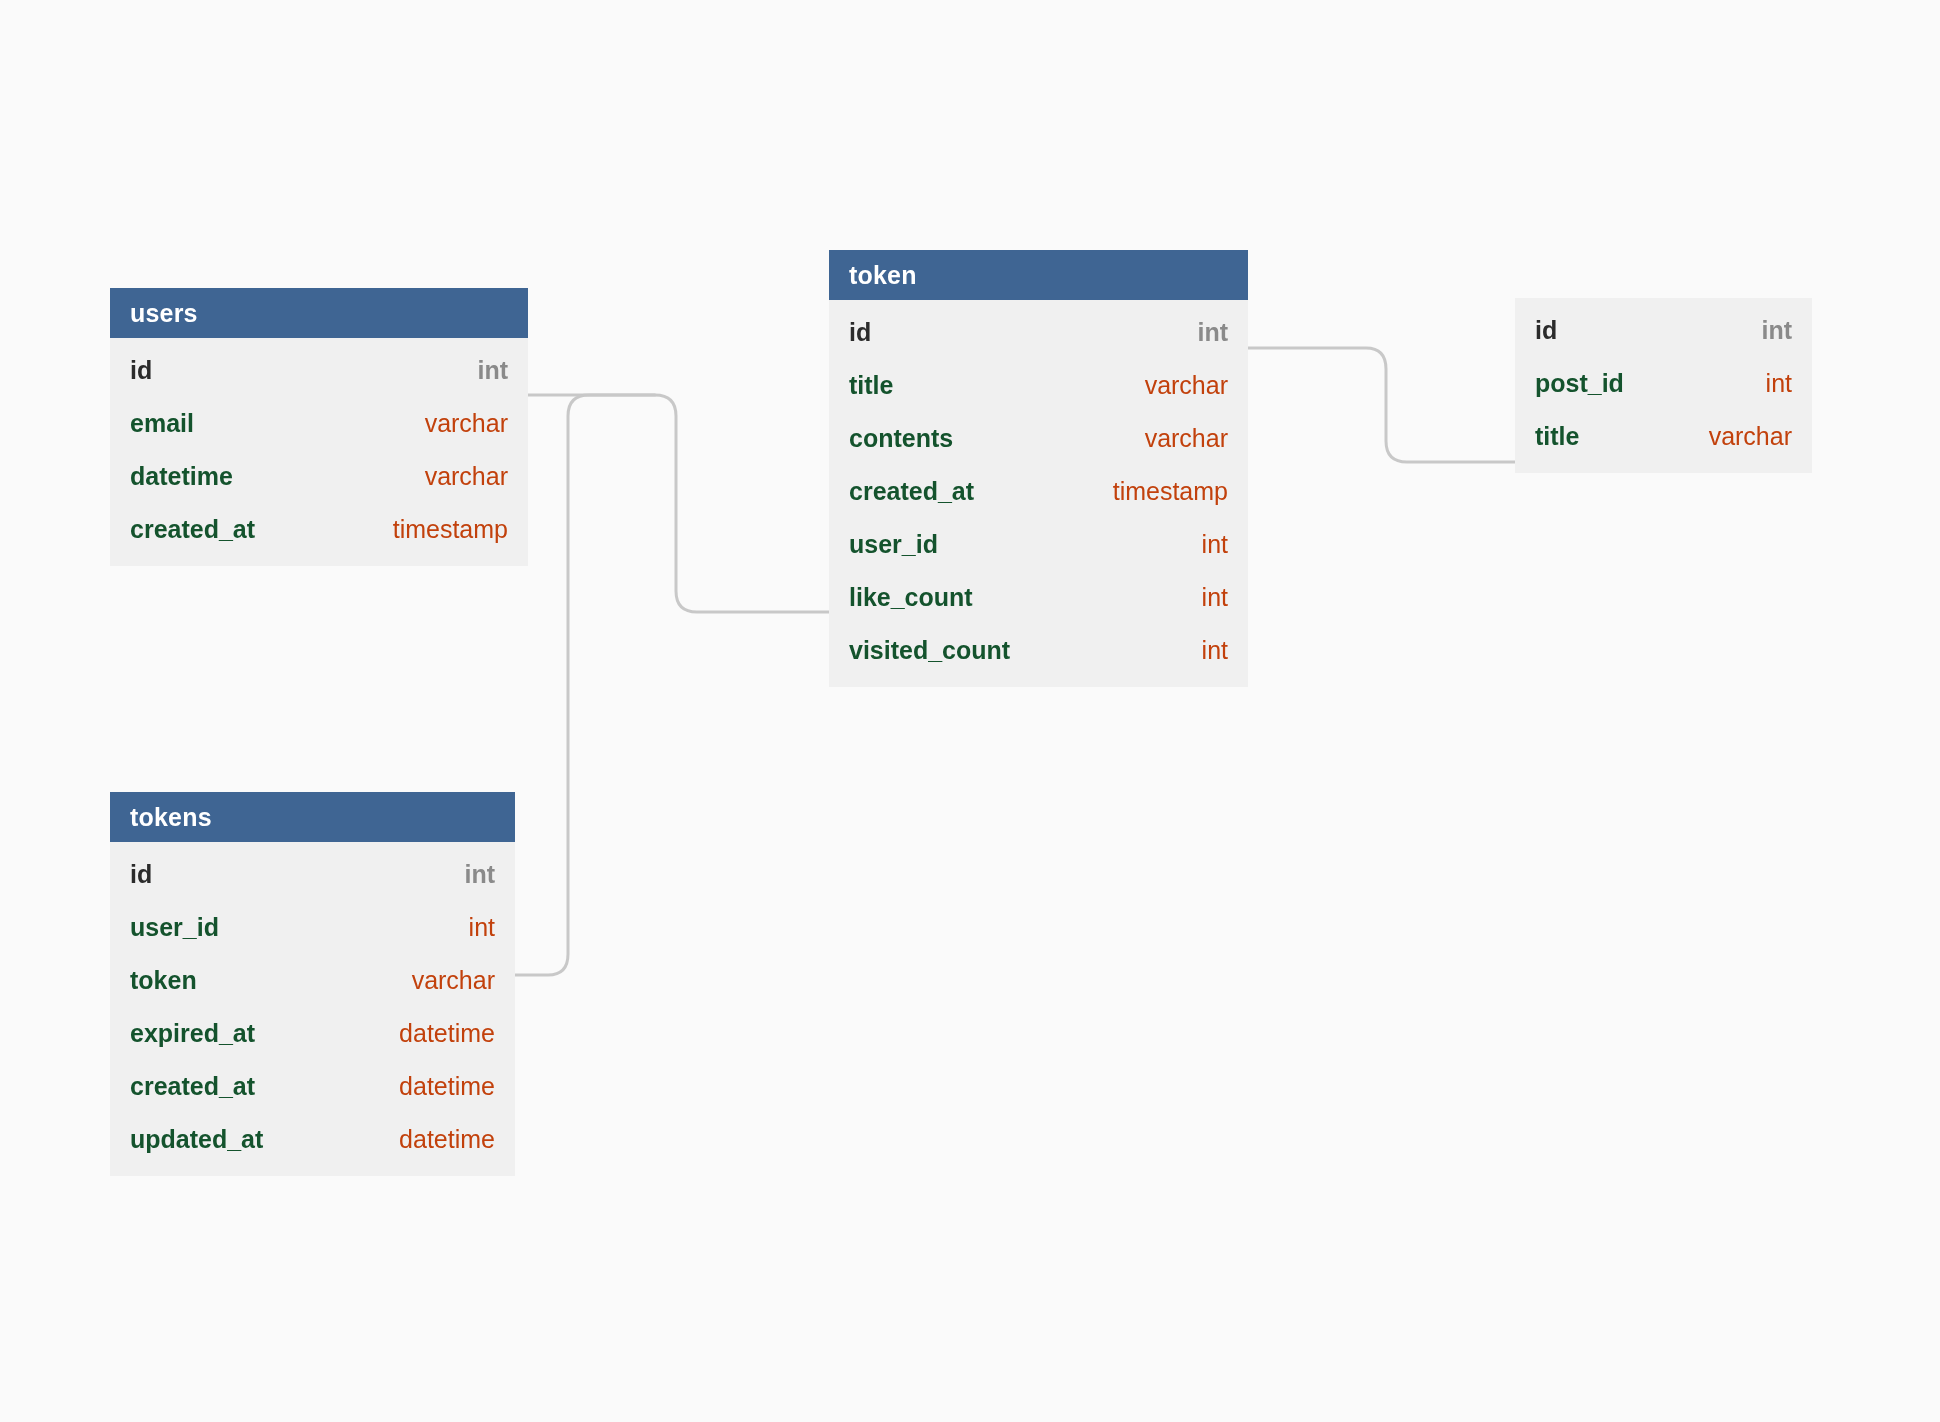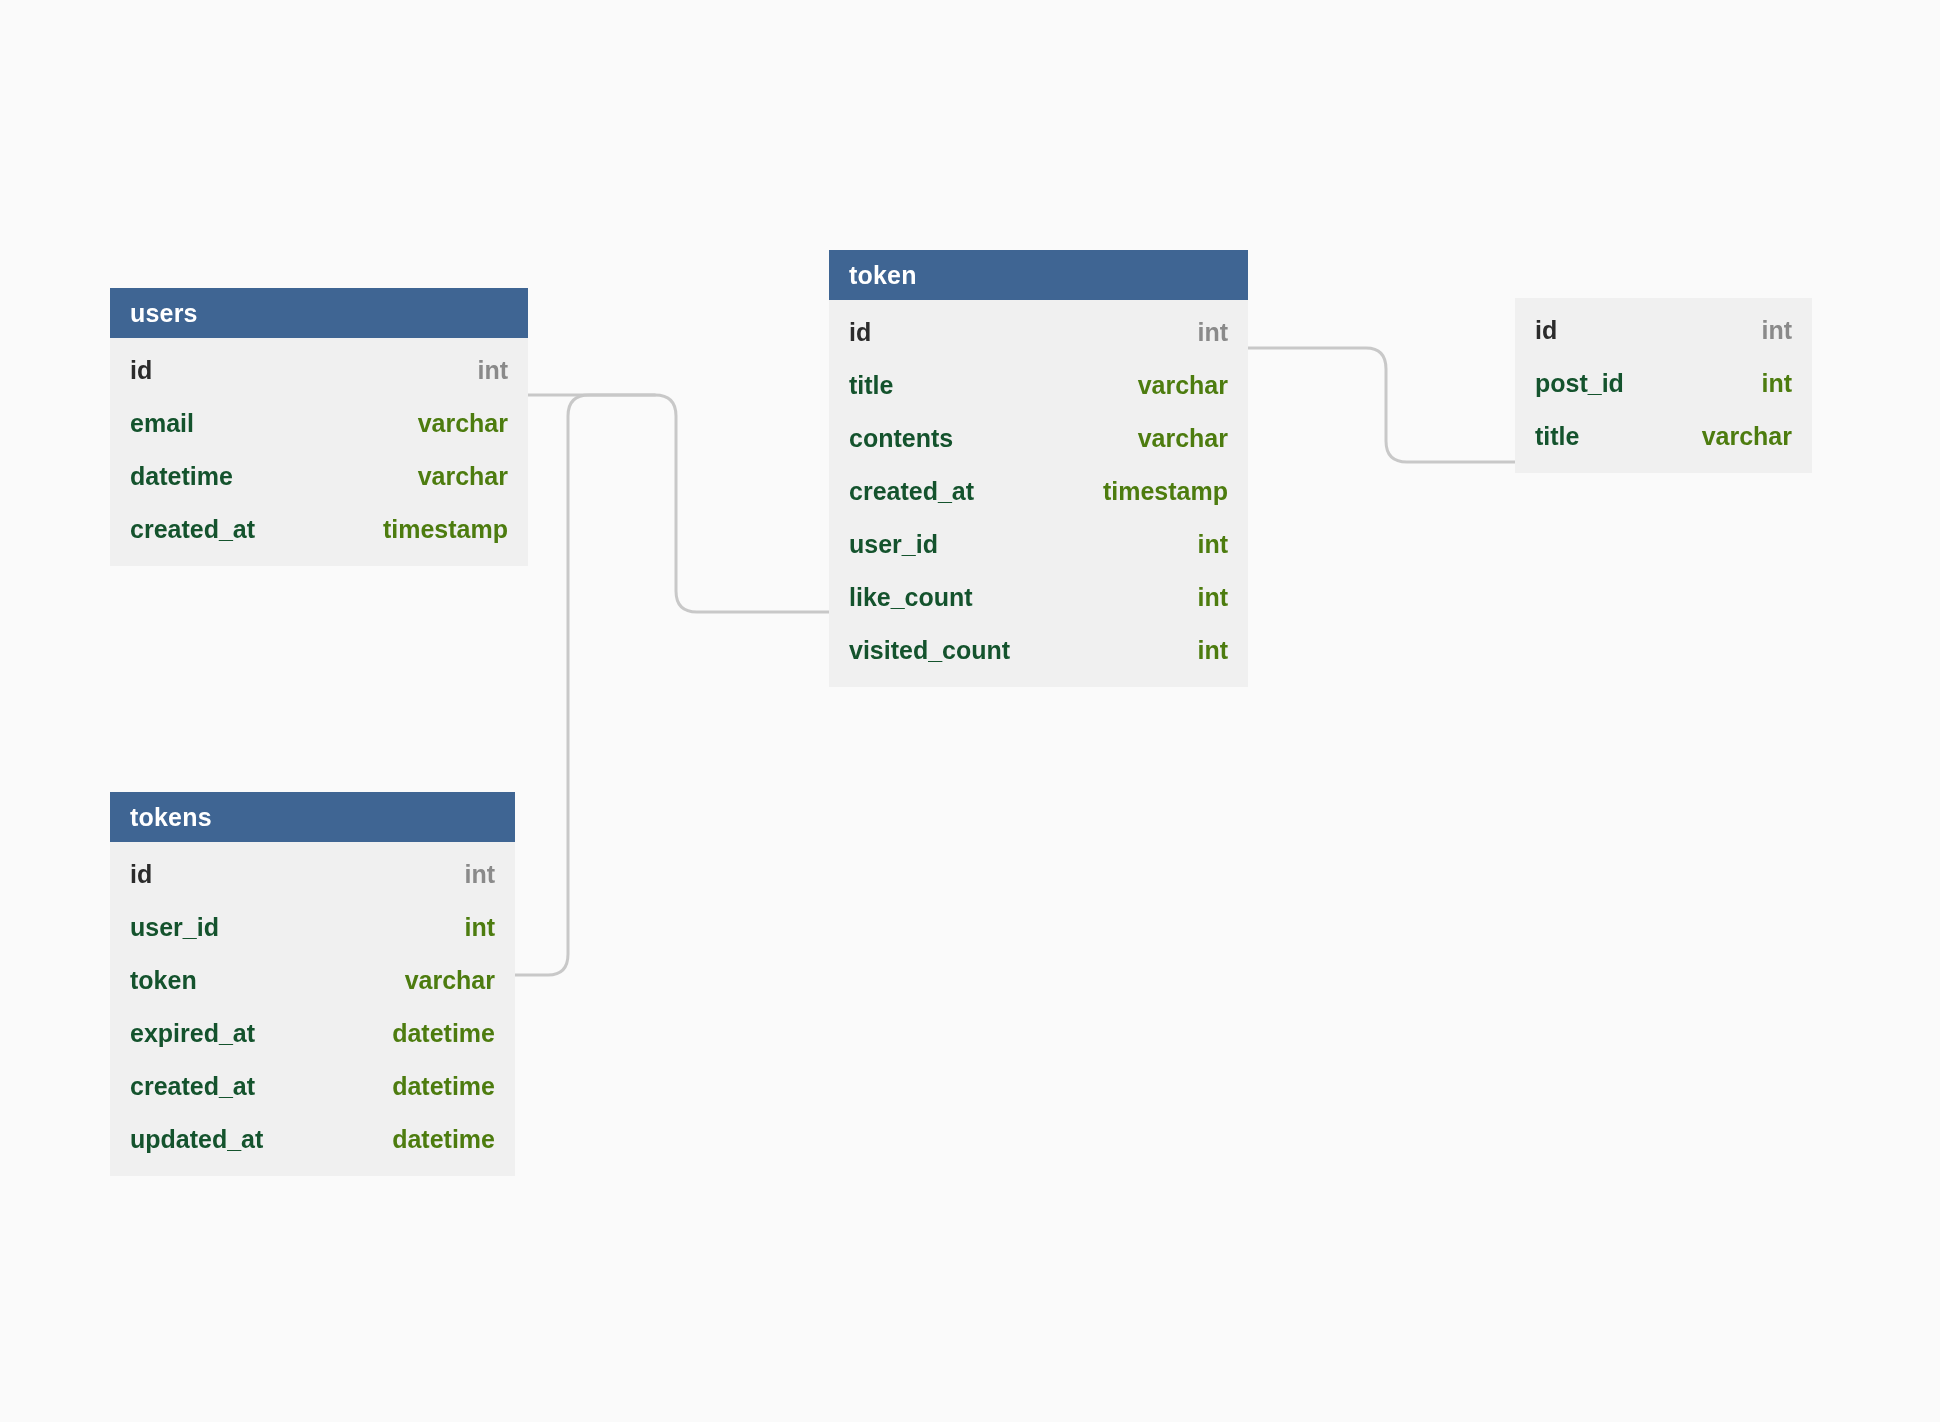--- a/index.html
+++ b/index.html
@@ -70,22 +70,22 @@
   }
 
   .field-name {
     font-size: 25px;
     color: #14532d;
     font-weight: bold;
     white-space: nowrap;
   }
   .field-type {
     font-size: 25px;
-    color: #4d7c0f;
-    font-weight: bold;
+    color: #c2410c;
+    font-weight: normal;
     white-space: nowrap;
   }
 
   .field-row.is-key .field-name {
     color: #2b2b2b;
     font-weight: bold;
   }
   .field-row.is-key .field-type {
     color: #8a8a8a;
     font-weight: bold;

